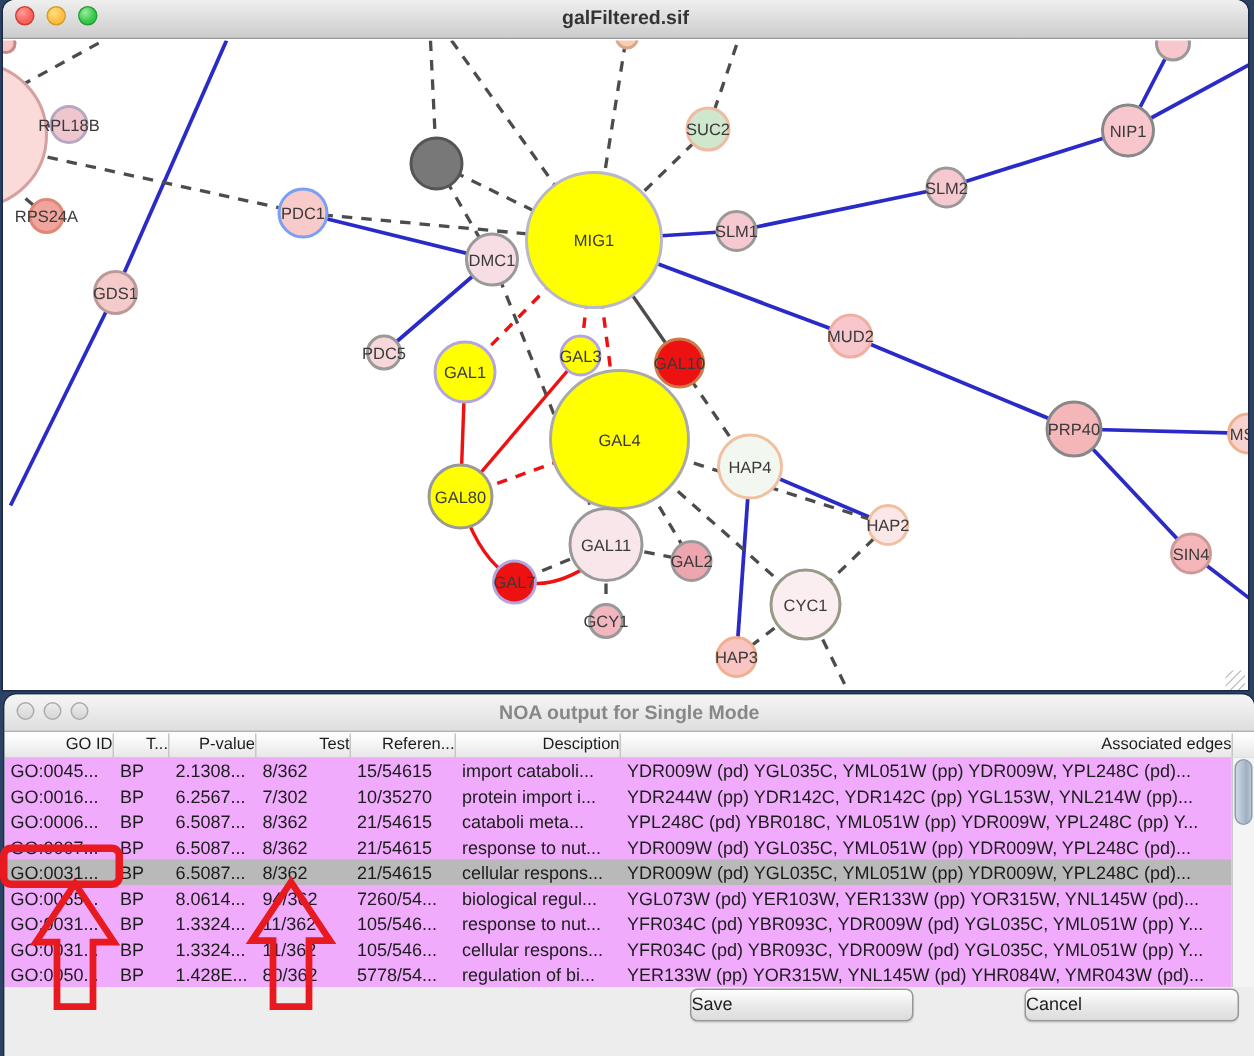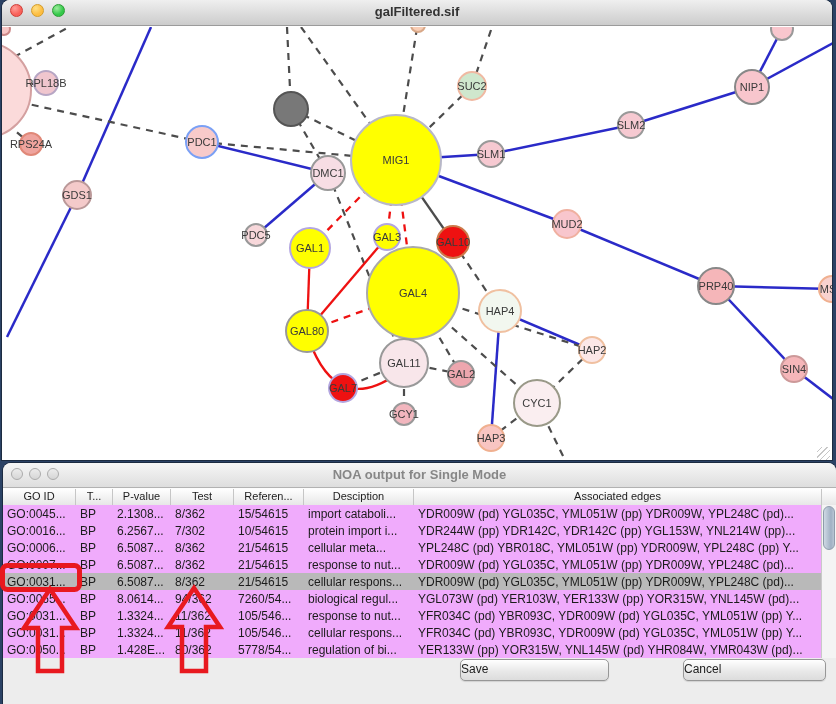--- a/index.html
+++ b/index.html
@@ -62,21 +62,21 @@
   .hollow{width:12px;height:12px;border-radius:50%;box-sizing:border-box;
     border:1px solid #ababab;background:linear-gradient(#ececec,#d6d6d6);}
   .table-header{
     position:absolute;left:0;top:25px;height:16px;right:0;
     display:flex;
     background:linear-gradient(#ffffff,#e7e7e7);
     border-bottom:1px solid #b9b9b9;border-top:1px solid #fdfdfd;
     font-size:11px;color:#1c1c1c;
   }
   .hcell{box-sizing:border-box;border-right:1px solid #c6c6c6;
-    text-align:center;line-height:15px;overflow:hidden;white-space:nowrap;}
+    text-align:right;line-height:15px;overflow:hidden;white-space:nowrap;}
   .c0{width:73px;} .c1{width:37px;} .c2{width:58px;} .c3{width:63px;}
   .c4{width:70px;} .c5{width:110px;} .c6{width:408px;} .c7{flex:1;border-right:none;}
   .table-body{
     position:absolute;left:0;top:42px;height:153px;right:0;background:#f0abfc;overflow:hidden;
   }
   .trow{display:flex;height:17px;font-size:12px;color:#1c1c1c;white-space:nowrap;}
   .trow.selected{background:#b9b9b9;}
   .tcell{box-sizing:border-box;padding:1px 0 0 4px;overflow:hidden;line-height:16px;}
   .vscroll{
     position:absolute;right:0;top:42px;width:15px;height:153px;
@@ -255,31 +255,31 @@
         <div class="tcell c3">8/362</div>
         <div class="tcell c4">15/54615</div>
         <div class="tcell c5">import cataboli...</div>
         <div class="tcell c6">YDR009W (pd) YGL035C, YML051W (pp) YDR009W, YPL248C (pd)...</div>
       </div>
       <div class="trow">
         <div class="tcell c0">GO:0016...</div>
         <div class="tcell c1">BP</div>
         <div class="tcell c2">6.2567...</div>
         <div class="tcell c3">7/302</div>
-        <div class="tcell c4">10/54615</div>
+        <div class="tcell c4">10/35270</div>
         <div class="tcell c5">protein import i...</div>
         <div class="tcell c6">YDR244W (pp) YDR142C, YDR142C (pp) YGL153W, YNL214W (pp)...</div>
       </div>
       <div class="trow">
         <div class="tcell c0">GO:0006...</div>
         <div class="tcell c1">BP</div>
         <div class="tcell c2">6.5087...</div>
         <div class="tcell c3">8/362</div>
         <div class="tcell c4">21/54615</div>
-        <div class="tcell c5">cellular meta...</div>
+        <div class="tcell c5">cataboli meta...</div>
         <div class="tcell c6">YPL248C (pd) YBR018C, YML051W (pp) YDR009W, YPL248C (pp) Y...</div>
       </div>
       <div class="trow">
         <div class="tcell c0">GO:0007...</div>
         <div class="tcell c1">BP</div>
         <div class="tcell c2">6.5087...</div>
         <div class="tcell c3">8/362</div>
         <div class="tcell c4">21/54615</div>
         <div class="tcell c5">response to nut...</div>
         <div class="tcell c6">YDR009W (pd) YGL035C, YML051W (pp) YDR009W, YPL248C (pd)...</div>

